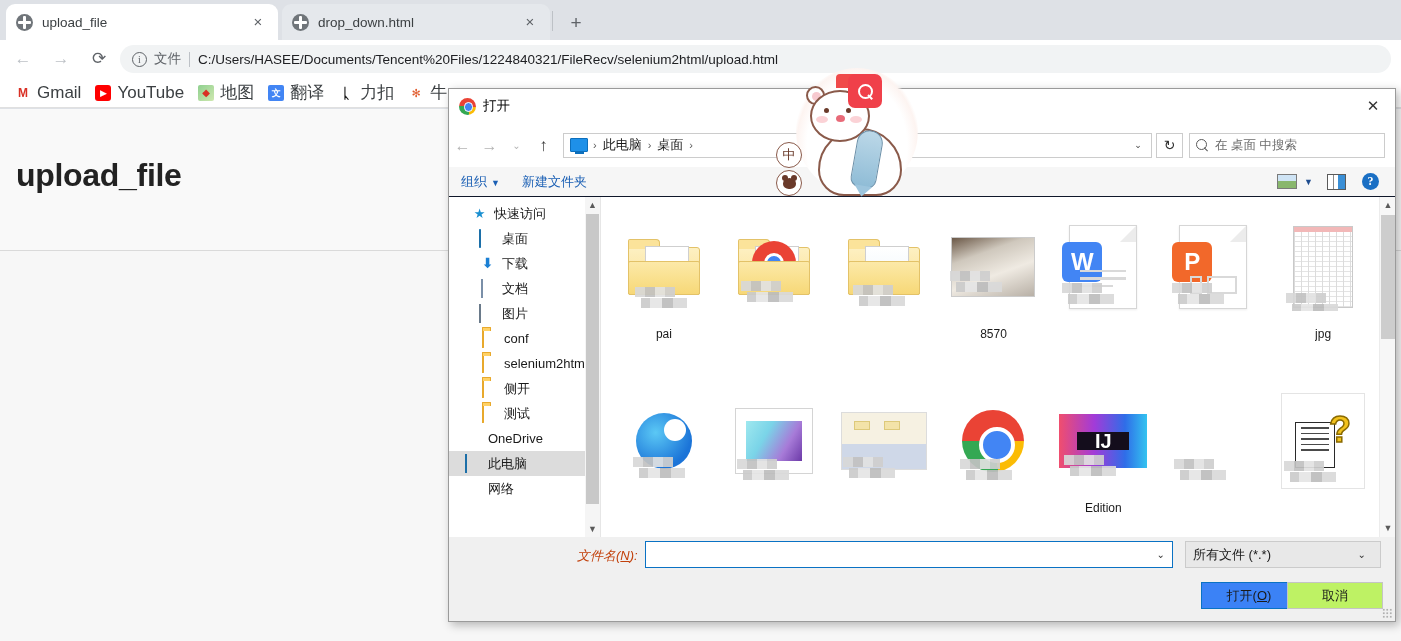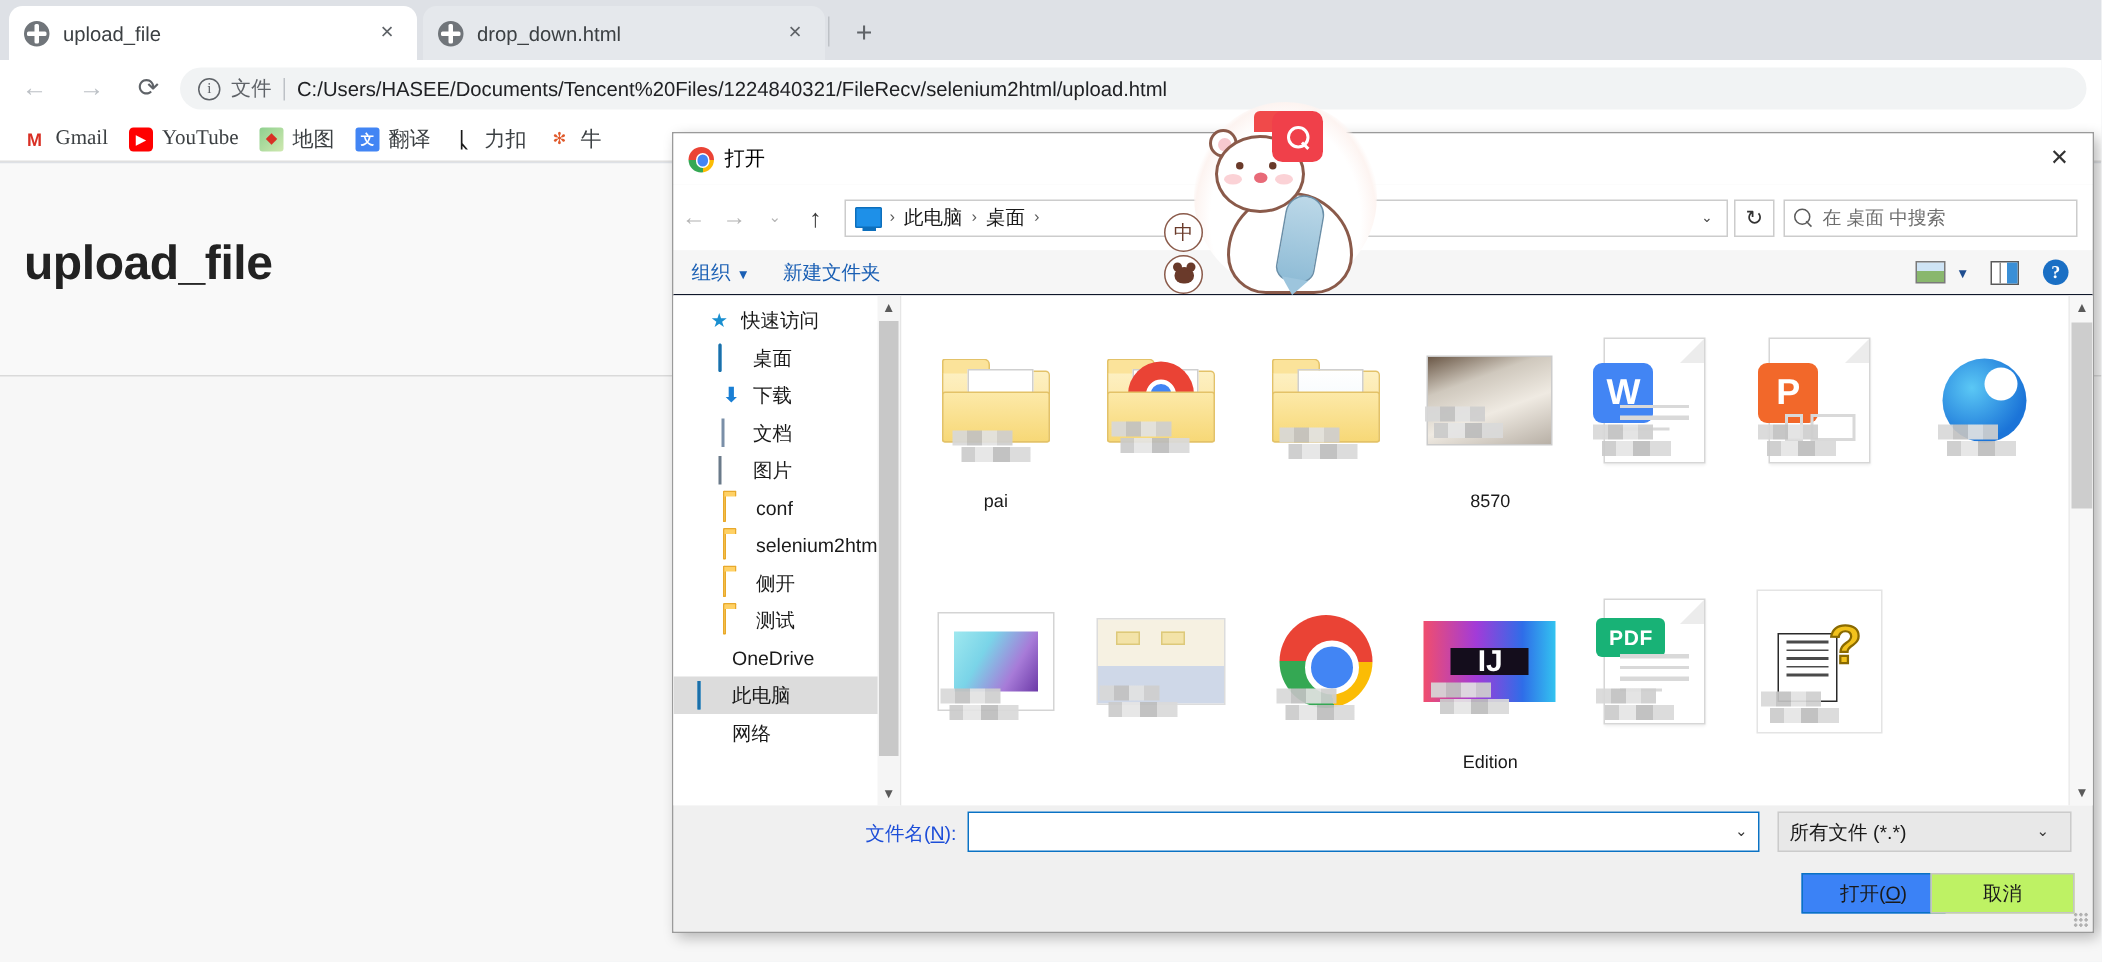--- a/index.html
+++ b/index.html
@@ -92,21 +92,21 @@
   .bookmarks {
     position: absolute; left: 0; top: 78px; width: 1401px; height: 30px;
     background: #ffffff;
     display: flex; align-items: center; padding-left: 8px;
     border-bottom: 1px solid #e0e0e0;
   }
   .bm {
     display: flex; align-items: center; height: 24px;
     padding: 0 7px; border-radius: 4px; flex: none;
   }
-  .bm-label { font-size: 14px; color: #3c4043; white-space: nowrap; font-family: Liberation Serif, serif; }
+  .bm-label { font-size: 17px; color: #3c4043; white-space: nowrap; }
   .bm-ico {
     width: 16px; height: 16px; margin-right: 6px; flex: none;
     position: relative; font-size: 12px; line-height: 16px;
     text-align: center; font-weight: bold;
   }
 
   
   .page {
     position: absolute; left: 0; top: 109px; width: 1401px; height: 532px;
     background: #f7f7f7;
@@ -501,21 +501,21 @@
     background: #cdcdcd;
   }
 
   
   .dlg-bottom {
     position: absolute; left: 0; top: 448px; width: 946px; height: 84px;
     background: #f0f0f0;
   }
   .fn-label {
     position: absolute; left: 128px; top: 10px;
-    font-size: 13px; color: #1d4ed8;
+    font-size: 13px; color: #c2410c; font-style: italic;
   }
   .fn-label u { text-decoration: underline; }
   .fn-input {
     position: absolute; left: 196px; top: 4px; width: 528px; height: 27px;
     background: #ffffff; border: 1.6px solid #0a72c4;
     display: flex; align-items: center;
   }
   .fn-caret {
     margin-left: auto; margin-right: 7px; font-size: 10px; color: #333;
   }
@@ -880,20 +880,30 @@
               <div class="docpage">
                 <div class="badge-sq" style="background:#f2682a">P</div>
                 <div style="position:absolute;left:10px;bottom:14px;width:12px;height:18px;border:2px solid #d9d9d9"></div>
                 <div style="position:absolute;left:27px;bottom:14px;width:30px;height:18px;border:2px solid #d9d9d9"></div>
               </div>
               <div class="redacted" style="left:6px;top:74px;width:84px;height:36px"></div>
             </div>
             <div class="flabel"></div>
           </div>
 
+          <div class="fileitem">
+            <div class="thumb">
+              <div class="sheet-art">
+                  <div class="hdr"></div>
+                  <div class="grid"></div>
+                </div>
+              <div class="redacted" style="left:10px;top:84px;width:54px;height:18px"></div>
+            </div>
+            <div class="flabel">jpg</div>
+          </div>
 
           <div class="fileitem">
             <div class="thumb">
               <div class="edge-art"></div>
               <div class="redacted" style="left:16px;top:74px;width:64px;height:24px"></div>
             </div>
             <div class="flabel"></div>
           </div>
 
           <div class="fileitem">
@@ -927,29 +937,20 @@
               <div class="ij-art">
                   <div class="scr">IJ</div>
                 </div>
               <div class="redacted" style="left:8px;top:72px;width:78px;height:32px"></div>
             </div>
             <div class="flabel">Edition</div>
           </div>
 
           <div class="fileitem">
             <div class="thumb">
-              <div class="docpage">
-                <div class="pdf-badge">PDF</div>
-                <div class="doclines">
-                    <i></i>
-                    <i></i>
-                    <i></i>
-                    <i style="width:60%"></i>
-                  </div>
-              </div>
               <div class="redacted" style="left:8px;top:76px;width:78px;height:30px"></div>
             </div>
             <div class="flabel"></div>
           </div>
 
           <div class="fileitem">
             <div class="thumb">
               <div style="width:84px;height:96px;border:1px solid #e4e4e4;display:flex;align-items:center;justify-content:center">
                 <div class="unknown-art">
                     <div class="pg">

